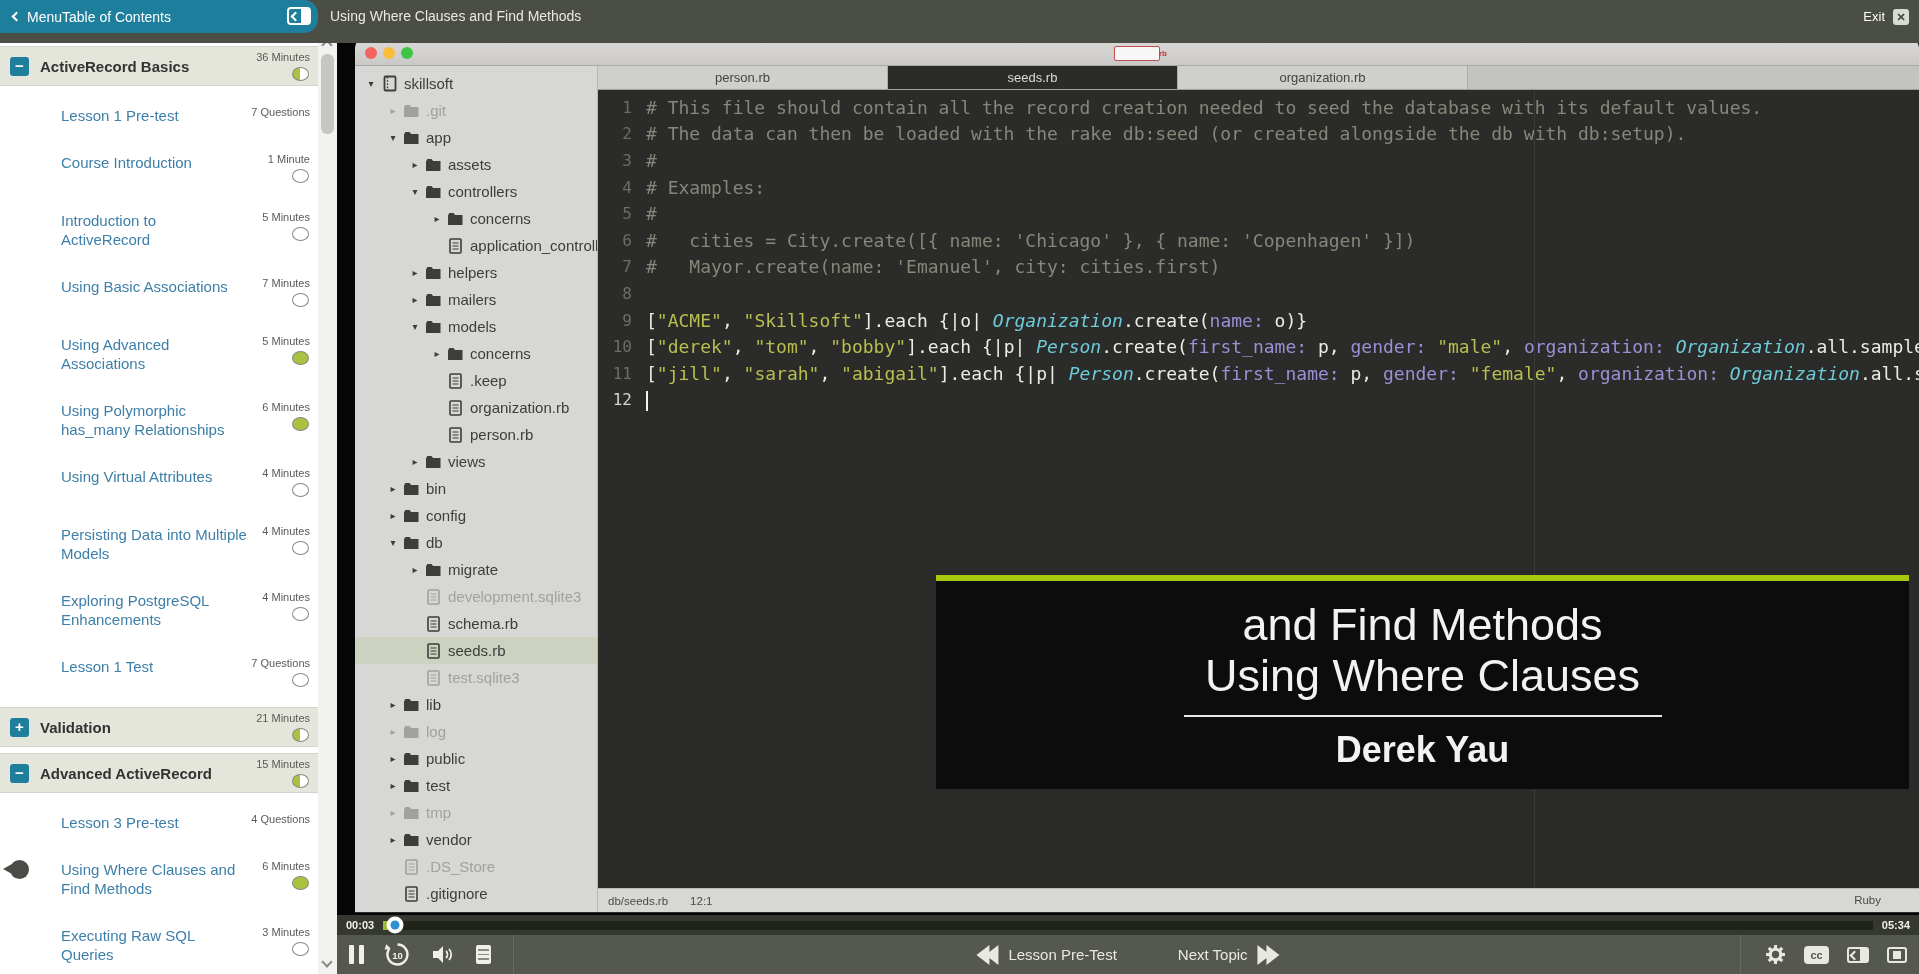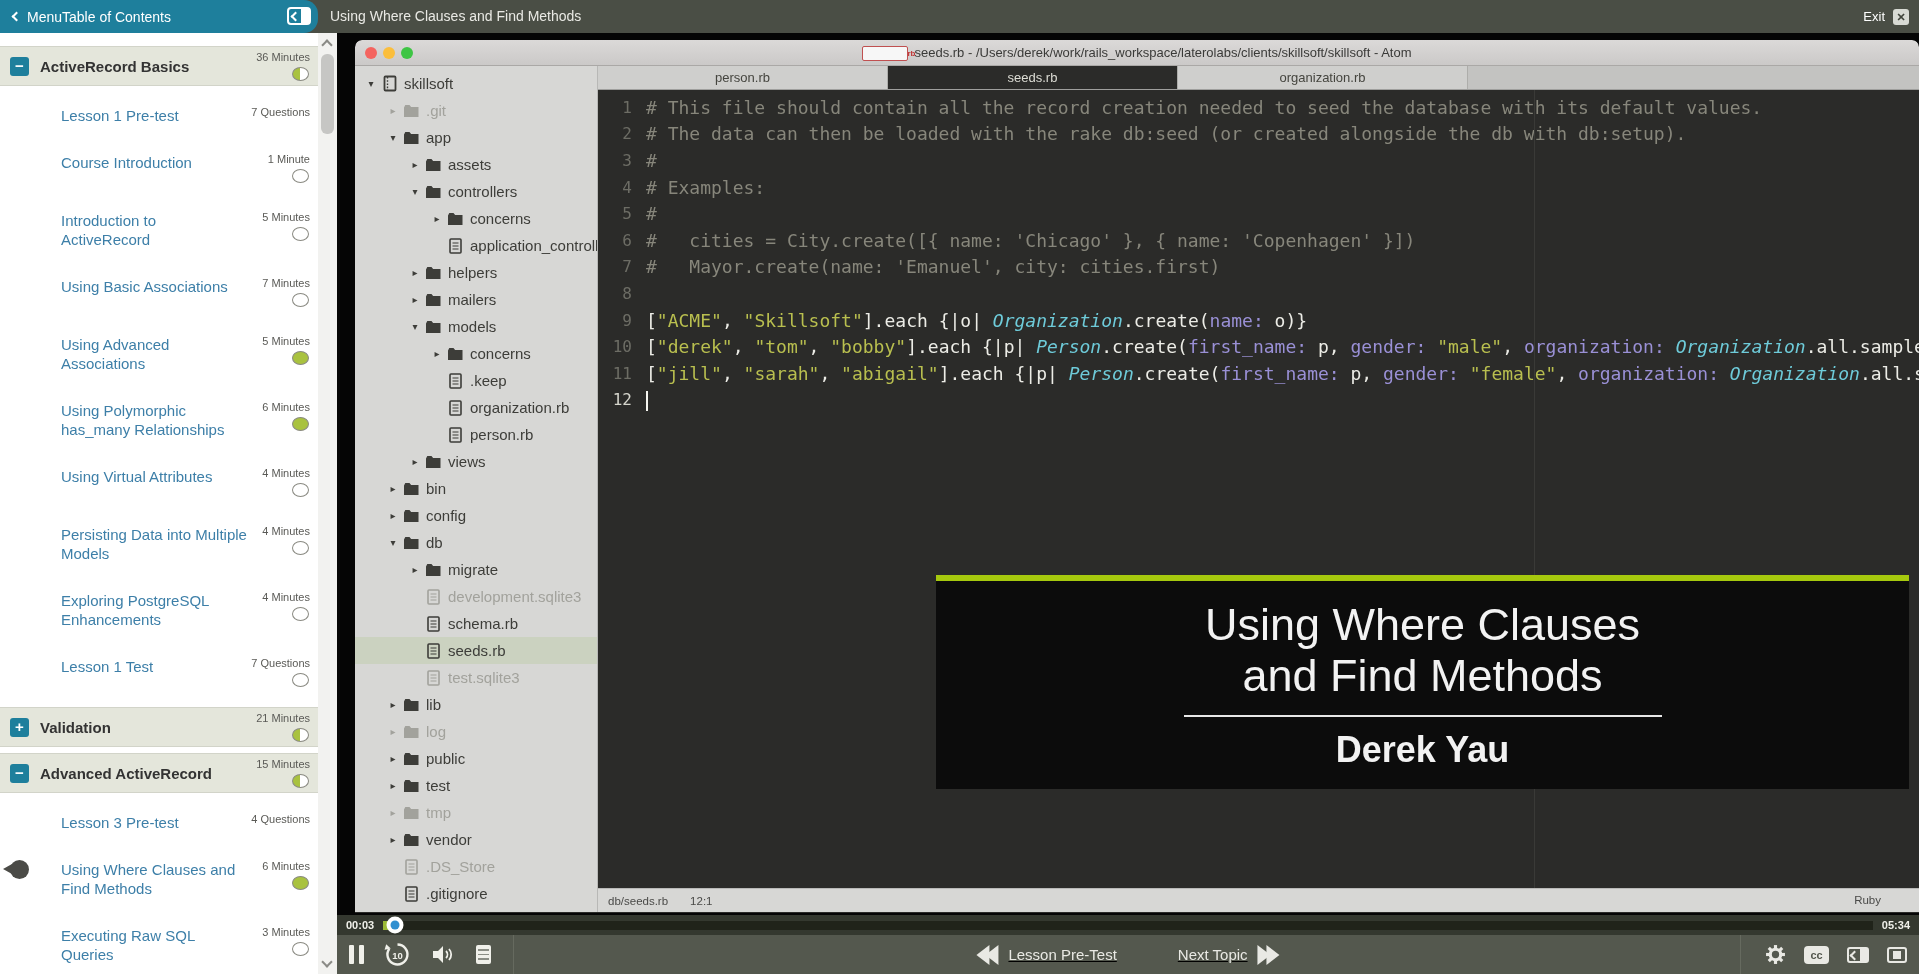--- a/index.html
+++ b/index.html
@@ -1,21 +1,21 @@
 <!DOCTYPE html>
 <html><head>
 <meta charset="utf-8">
 <style>
   * { margin:0; padding:0; box-sizing:border-box; }
   html,body { width:1919px; height:974px; overflow:hidden; background:#000;
     font-family:"Liberation Sans", sans-serif; }
   .app { position:relative; width:1919px; height:974px; background:#0a0a0a; }
 
   
-  .topbar { position:absolute; left:0; top:0; width:100%; height:33px; background:#4a4e45; z-index:30; }
+  .topbar { position:absolute; left:0; top:0; width:100%; height:43px; background:#4a4e45; z-index:30; }
   .toc-tab { position:absolute; left:0; top:0; width:318px; height:33px; background:#1e7f9c;
     border-radius:0 14px 14px 0; display:flex; align-items:center; color:#fff; }
   .menu-btn { display:flex; align-items:center; gap:7px; margin-left:13px; background:none; border:none;
     color:#fff; font-size:14px; font-family:inherit; cursor:pointer; }
   .chev-l { display:inline-block; width:7px; height:7px; border-left:2px solid #fff; border-bottom:2px solid #fff;
     transform:rotate(45deg); }
   .toc-label { font-size:14px; color:#fff; }
   .collapse-btn { position:absolute; right:7px; top:7px; width:24px; height:18px; background:none;
     border:2px solid #fff; border-radius:4px; cursor:pointer; }
   .collapse-btn::after { content:''; position:absolute; right:0; top:0; bottom:0; width:8px; background:#fff; }
@@ -116,21 +116,21 @@
   .handle { position:absolute; left:12px; top:50%; transform:translate(-50%,-50%); width:17px; height:17px;
     background:#fff; border-radius:50%; display:flex; align-items:center; justify-content:center; }
   .handle::after { content:''; width:9px; height:9px; border-radius:50%; background:#2f8fd0; }
   .buttons { position:relative; height:39px; background:#54584e; display:flex; align-items:center; padding:0 12px; }
   .ctl { background:none; border:none; cursor:pointer; display:flex; align-items:center; gap:5px;
     margin-right:20px; color:#e9e9e4; font-family:inherit; }
   .pause-bar { width:5px; height:19px; background:#f0f0ea; border-radius:1px; }
   .doc-ico { width:15px; height:19px; background:#f0f0ea; border-radius:2px; padding:4px 2px; }
   .doc-ico div { height:100%; background:repeating-linear-gradient(#8b8e85 0 1.5px, transparent 1.5px 4.5px); }
   .vdiv { width:1px; height:39px; background:#43463e; border-right:1px solid #666a5f; margin:0 6px 0 2px; }
-  .nav { position:absolute; left:50%; transform:translateX(-50%); display:flex; gap:61px;text-decoration:underline; }
+  .nav { position:absolute; left:50%; transform:translateX(-50%); display:flex; gap:61px; }
   .nav-btn { background:none; border:none; color:#e9e9e4; font-size:15px; font-family:inherit; cursor:pointer;
     display:flex; align-items:center; gap:10px; }
   .tri { width:0; height:0; border-top:10px solid transparent; border-bottom:10px solid transparent; }
   .tri.l { border-right:13px solid #e9e9e4; }
   .tri.r { border-left:13px solid #e9e9e4; }
   .tri + .tri { margin-left:-4px; }
   .rightgrp { margin-left:auto; display:flex; align-items:center; gap:18px; }
   .cc-ico { width:25px; height:18px; background:#e9e9e4; border-radius:4px; color:#54584e; font-size:11px;
     font-weight:bold; text-align:center; line-height:18px; }
   .panel-ico { position:relative; width:22px; height:16px; border:2px solid #e9e9e4; border-radius:3px; display:inline-block; }
@@ -285,21 +285,20 @@
 
   <main class="stage">
 
     <div class="atom">
       <div class="atom-titlebar">
         <span class="tl r"></span>
         <span class="tl y"></span>
         <span class="tl g"></span>
         <div class="win-title">
           <span class="rb-ico">rb</span>
-          <span>seeds.rb - /Users/derek/work/rails_workspace/laterolabs/clients/skillsoft/skillsoft - Atom</span>
         </div>
       </div>
       <div class="atom-body">
         <div class="tree" id="tree">
             <div class="tree-row" style="padding-left: 8px;">
               <span class="tr-arrow">▾</span>
               <span class="tr-ico">
                 <svg width="15" height="17" viewBox="0 0 15 17">
                   <rect x="2.5" y="1.5" width="11" height="14" rx="1" fill="none" stroke="currentColor" stroke-width="1.8"></rect>
                   <path d="M5.5 2 v13" stroke="currentColor" stroke-width="1.4" stroke-dasharray="1.6 1.6"></path>
@@ -670,22 +669,22 @@
                   </svg>
                 <span>4 updates</span>
               </span>
             </span>
           </div>
         </div>
       </div>
     </div>
 
     <div class="card">
+      <div class="card-line">and Find Methods</div>
       <div class="card-line">Using Where Clauses</div>
-      <div class="card-line">and Find Methods</div>
       <hr class="card-rule">
       <div class="card-author">Derek Yau</div>
     </div>
 
     <div class="controls">
       <div class="timeline">
         <span class="time">00:03</span>
         <div class="track">
           <div class="track-fill"></div>
           <div class="handle"></div>

